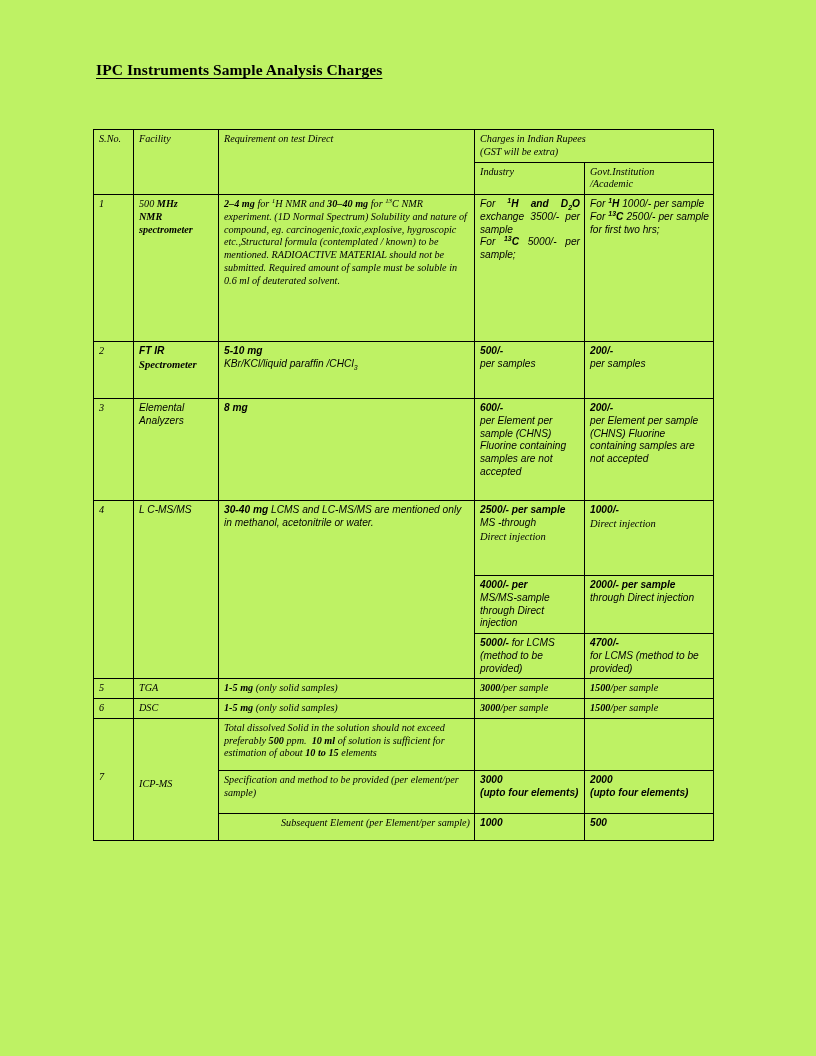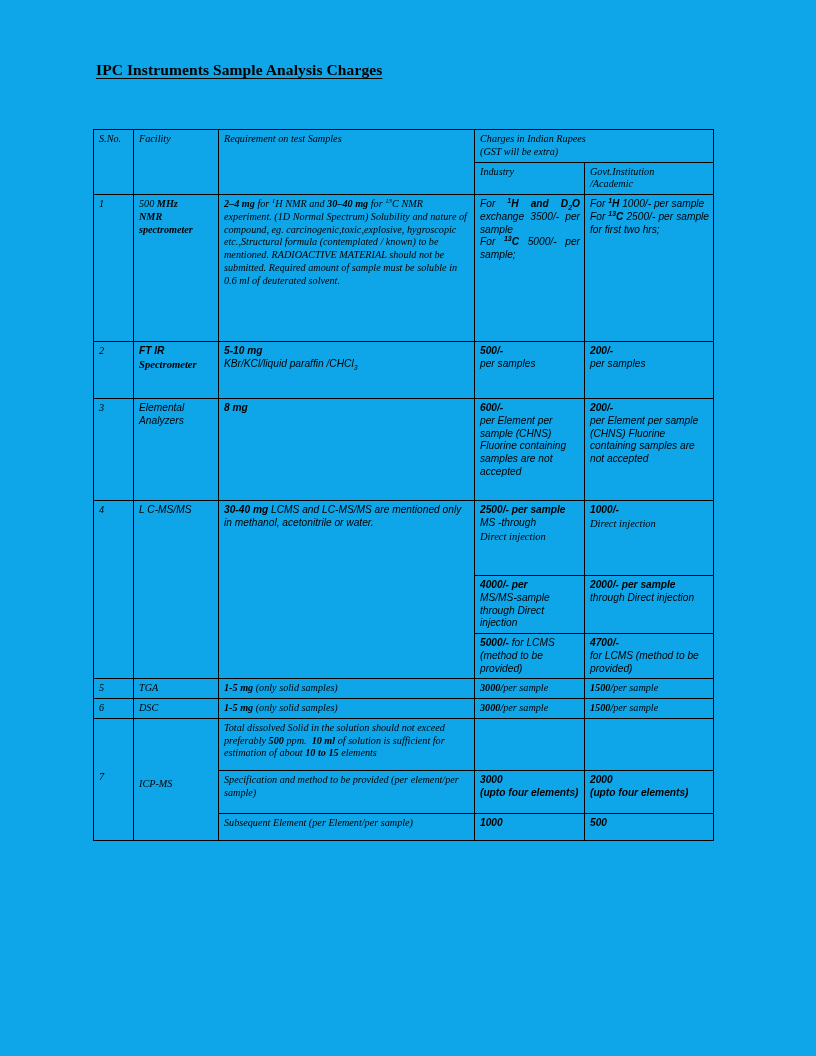--- a/index.html
+++ b/index.html
@@ -13,21 +13,21 @@
     font-family: "Liberation Serif", serif;
     color: #000000;
     position: relative;
     overflow: hidden;
   }
   .page {
     position: absolute;
     left: 0; top: 0;
     width: 816px;
     height: 1056px;
-    background: #0ea5e9;
+    background: #bef264;
   }
   .doc-title {
     position: absolute;
     left: 96px;
     top: 61px;
     font-family: "Liberation Serif", serif;
     font-weight: bold;
     font-size: 15.5px;
     letter-spacing: 0.1px;
     text-decoration: underline;
@@ -149,21 +149,21 @@
         <col class="c-fac">
         <col class="c-req">
         <col class="c-ind">
         <col class="c-gov">
     </colgroup>
     <tbody>
 
       <tr>
         <td class="hd hd-sno" rowspan="2">S.No.</td>
         <td class="hd hd-fac" rowspan="2">Facility</td>
-        <td class="hd hd-req" rowspan="2">Requirement on test Samples</td>
+        <td class="hd hd-req" rowspan="2">Requirement on test Direct</td>
         <td class="hd hd-chg" colspan="2">
           <span>Charges in Indian Rupees</span><br>
           <span>(GST will be extra)</span>
         </td>
       </tr>
       <tr>
         <td class="hd hd-sub">Industry</td>
         <td class="hd hd-sub left-al">
           <span>Govt.Institution</span><br>
           <span>/Academic</span>
@@ -308,21 +308,21 @@
         <td class="chg-sans">
           <b>3000</b><br>
           <b>(upto   four elements)</b>
         </td>
         <td class="chg-sans">
           <b>2000</b><br>
           <b>(upto four elements)</b>
         </td>
       </tr>
       <tr>
-        <td class="chg-serif" style="height:20px;text-align:left">Subsequent  Element (per Element/per sample)</td>
+        <td class="chg-serif" style="height:20px;text-align:right">Subsequent  Element (per Element/per sample)</td>
         <td class="chg-sans">
           <b>1000</b>
         </td>
         <td class="chg-sans">
           <b>500</b>
         </td>
       </tr>
 
     </tbody>
   </table>

